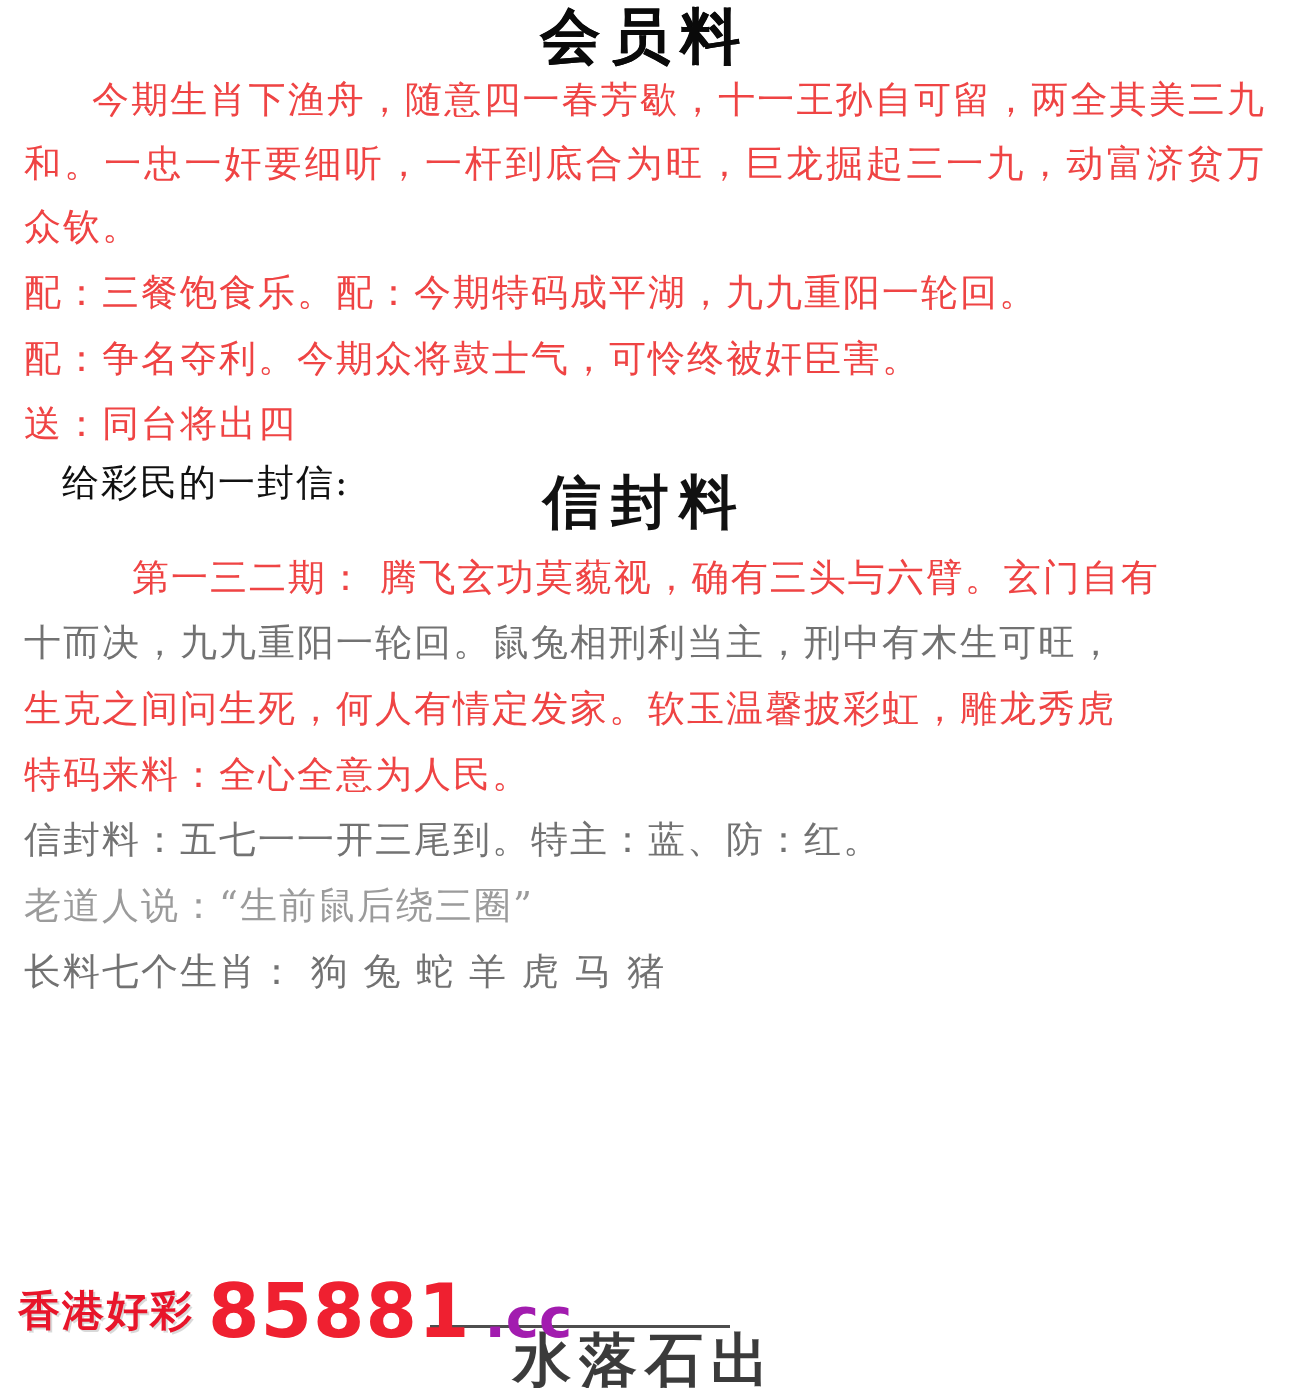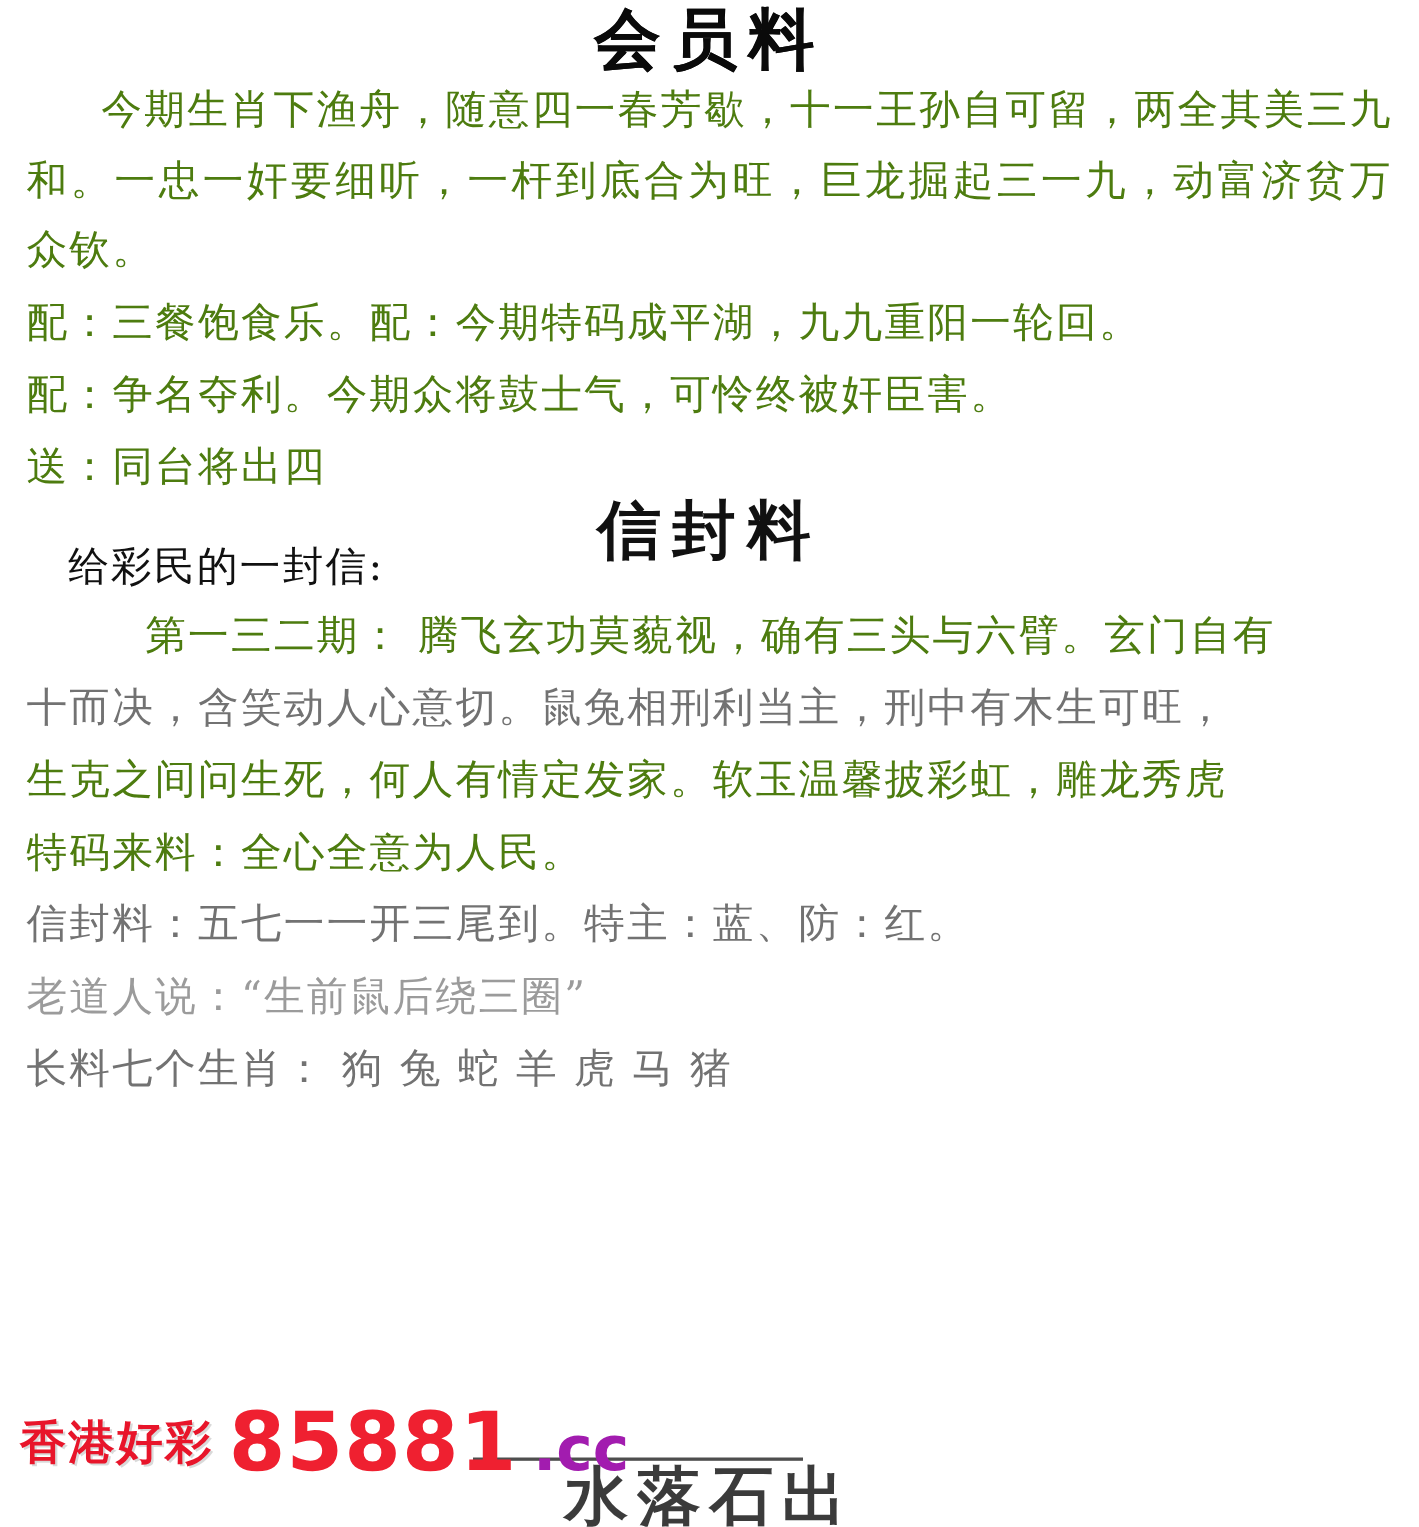--- a/index.html
+++ b/index.html
@@ -30,61 +30,61 @@
     letter-spacing: 10px;
     line-height: 1.0;
     color: #0a0a0a;
     margin: 6px 0 2px 0;
     text-shadow: 0.5px 0 0 #000;
   }
   .body-text {
     font-size: 37px;
     line-height: 1.72;
     letter-spacing: 2px;
-    color: #4d7c0f;
+    color: #ef4444;
     text-align: justify;
     font-family: "DejaVu Serif", "Liberation Serif", serif;
   }
   .indent {
     text-indent: 68px;
   }
   .para {
     margin: 0 0 2px 0;
   }
   .line-faint {
     color: #3c3c3c;
     opacity: 0.72;
   }
   .line-faintest {
     color: #4a4a4a;
     opacity: 0.55;
   }
   .letter-head {
     display: flex;
-    align-items: flex-end;
+    align-items: flex-start;
     justify-content: flex-start;
     position: relative;
     height: 88px;
   }
   .letter-head .to-label {
     font-size: 37px;
     letter-spacing: 2px;
     padding-left: 38px;
     padding-bottom: 6px;
   }
   .letter-head .envelope-title {
     position: absolute;
     left: 0;
     right: 0;
     text-align: center;
     font-family: Liberation Sans, sans-serif;
     font-weight: 700;
     font-size: 58px;
     letter-spacing: 10px;
-    bottom: 24px;
+    bottom: 4px;
   }
   .sub-indent {
     text-indent: 108px;
   }
   .watermark {
     position: absolute;
     left: 18px;
     bottom: 40px;
     display: flex;
     align-items: center;
@@ -143,21 +143,21 @@
   <div class="body-text para">配：三餐饱食乐。配：今期特码成平湖，九九重阳一轮回。</div>
   <div class="body-text para">配：争名夺利。今期众将鼓士气，可怜终被奸臣害。</div>
   <div class="body-text para">送：同台将出四</div>
 
   <div class="letter-head">
     <div class="to-label">给彩民的一封信:</div>
     <div class="envelope-title">信封料</div>
   </div>
 
   <div class="body-text para sub-indent">第一三二期：  腾飞玄功莫藐视，确有三头与六臂。玄门自有</div>
-  <div class="body-text para line-faint">十而决，含笑动人心意切。鼠兔相刑利当主，刑中有木生可旺，</div>
+  <div class="body-text para line-faint">十而决，九九重阳一轮回。鼠兔相刑利当主，刑中有木生可旺，</div>
   <div class="body-text para">生克之间问生死，何人有情定发家。软玉温馨披彩虹，雕龙秀虎</div>
   <div class="body-text para">特码来料：全心全意为人民。</div>
   <div class="body-text para line-faint">信封料：五七一一开三尾到。特主：蓝、防：红。</div>
   <div class="body-text para line-faintest">老道人说：“生前鼠后绕三圈”</div>
   <div class="body-text para line-faint">长料七个生肖： 狗 兔 蛇 羊 虎 马 猪</div>
 
   <div class="rule"></div>
   <div class="footer-title">水落石出</div>
 
   <div class="watermark">

